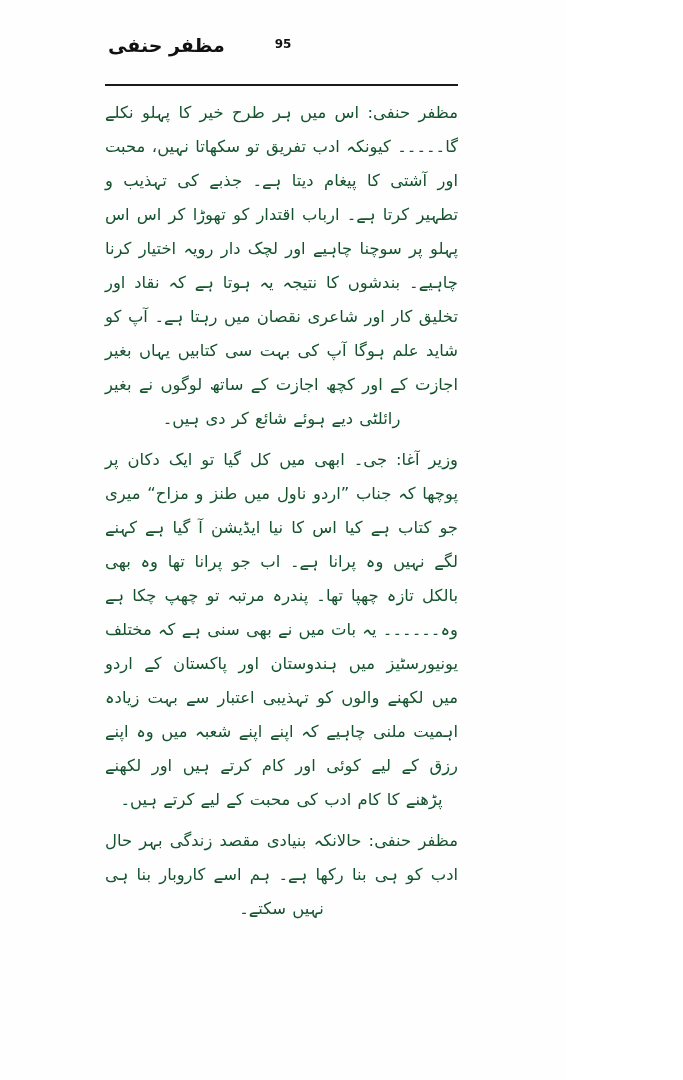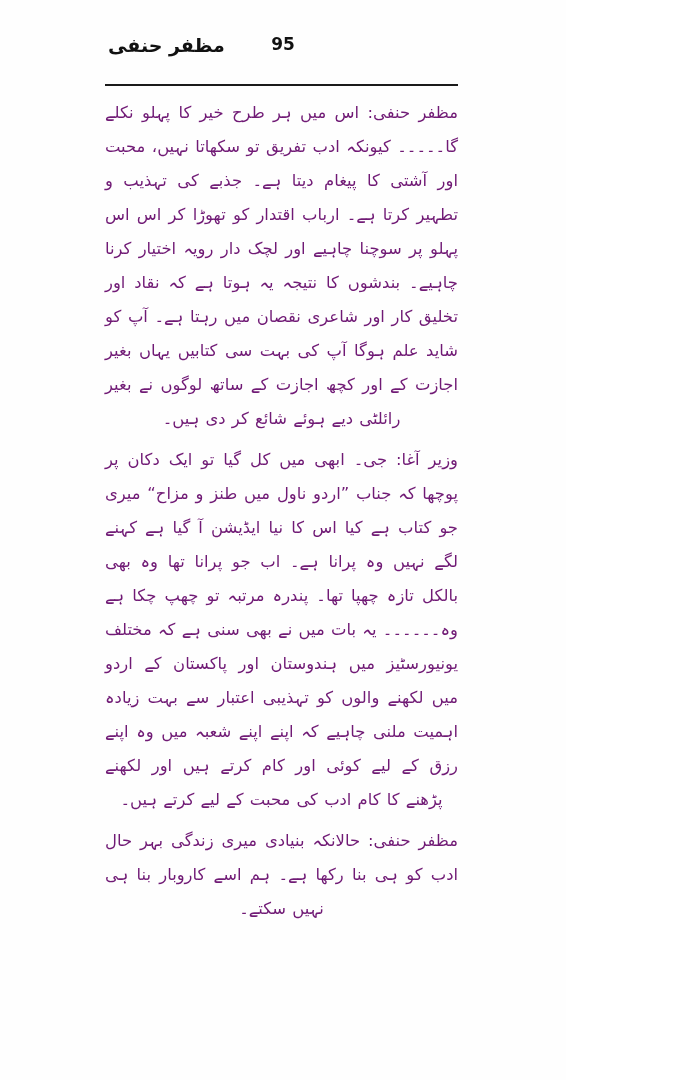--- a/index.html
+++ b/index.html
@@ -36,21 +36,21 @@
     position: absolute;
     left: 108px;
     top: 34px;
     font-size: 19px;
     font-weight: bold;
     direction: rtl;
     letter-spacing: 0.5px;
     color: #111;
   }
   .header-page-number {
-    font-size: 17px;
+    font-size: 12px;
     font-weight: bold;
     color: #111;
     margin-top: 22px;
   }
   .header-rule {
     position: absolute;
     left: 105px;
     right: 108px;
     top: 84px;
     height: 2px;
@@ -69,21 +69,21 @@
     text-align-last: center;
   }
   .para {
     direction: rtl;
     unicode-bidi: plaintext;
     font-size: 16.4px;
     line-height: 34px;
     margin: 0 0 3px 0;
     text-align: justify;
     text-justify: inter-word;
-    color: #701a75;
+    color: #14532d;
     word-spacing: 1px;
   }
   .para.last-center {
     text-align-last: center;
   }
   .spacer-sm { height: 4px; }
 </style>
 </head>
 <body>
 
@@ -93,18 +93,18 @@
     <div class="header-author">مظفر حنفی</div>
     <div class="header-page-number">95</div>
   </div>
   <div class="header-rule"></div>
 
   <div class="body-area">
     <p class="para last-center">مظفر حنفی: اس میں ہر طرح خیر کا پہلو نکلے گا۔۔۔۔۔ کیونکہ ادب تفریق تو سکھاتا نہیں، محبت اور آشتی کا پیغام دیتا ہے۔ جذبے کی تہذیب و تطہیر کرتا ہے۔ ارباب اقتدار کو تھوڑا کر اس اس پہلو پر سوچنا چاہیے اور لچک دار رویہ اختیار کرنا چاہیے۔ بندشوں کا نتیجہ یہ ہوتا ہے کہ نقاد اور تخلیق کار اور شاعری نقصان میں رہتا ہے۔ آپ کو شاید علم ہوگا آپ کی بہت سی کتابیں یہاں بغیر اجازت کے اور کچھ اجازت کے ساتھ لوگوں نے بغیر رائلٹی دیے ہوئے شائع کر دی ہیں۔</p>
     <div class="spacer-sm"></div>
     <p class="para last-center">وزیر آغا: جی۔ ابھی میں کل گیا تو ایک دکان پر پوچھا کہ جناب ”اردو ناول میں طنز و مزاح“ میری جو کتاب ہے کیا اس کا نیا ایڈیشن آ گیا ہے کہنے لگے نہیں وہ پرانا ہے۔ اب جو پرانا تھا وہ بھی بالکل تازہ چھپا تھا۔ پندرہ مرتبہ تو چھپ چکا ہے وہ۔۔۔۔۔۔ یہ بات میں نے بھی سنی ہے کہ مختلف یونیورسٹیز میں ہندوستان اور پاکستان کے اردو میں لکھنے والوں کو تہذیبی اعتبار سے بہت زیادہ اہمیت ملنی چاہیے کہ اپنے اپنے شعبہ میں وہ اپنے رزق کے لیے کوئی اور کام کرتے ہیں اور لکھنے پڑھنے کا کام ادب کی محبت کے لیے کرتے ہیں۔</p>
     <div class="spacer-sm"></div>
-    <p class="para last-center">مظفر حنفی: حالانکہ بنیادی میری زندگی بہر حال ادب کو ہی بنا رکھا ہے۔ ہم اسے کاروبار بنا ہی نہیں سکتے۔</p>
+    <p class="para last-center">مظفر حنفی: حالانکہ بنیادی مقصد زندگی بہر حال ادب کو ہی بنا رکھا ہے۔ ہم اسے کاروبار بنا ہی نہیں سکتے۔</p>
     <div class="spacer-sm"></div>
     <div class="spacer-sm"></div>
   </div>
 
 </div>
 
 </body></html>

